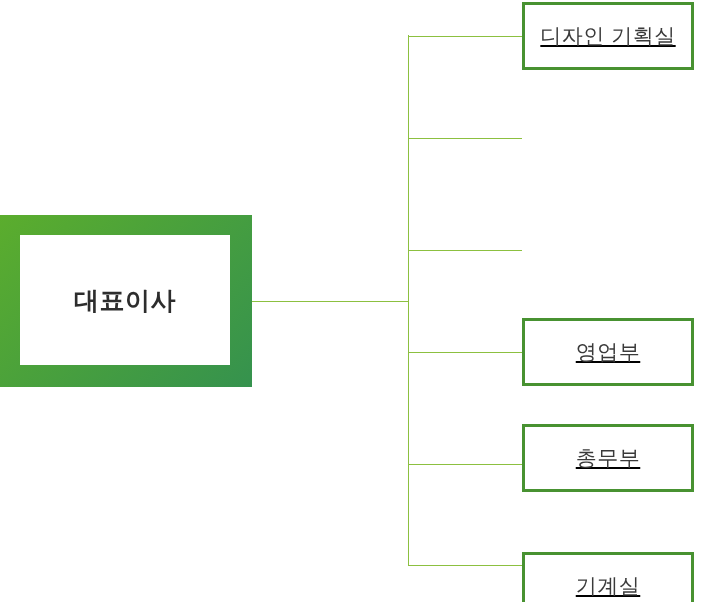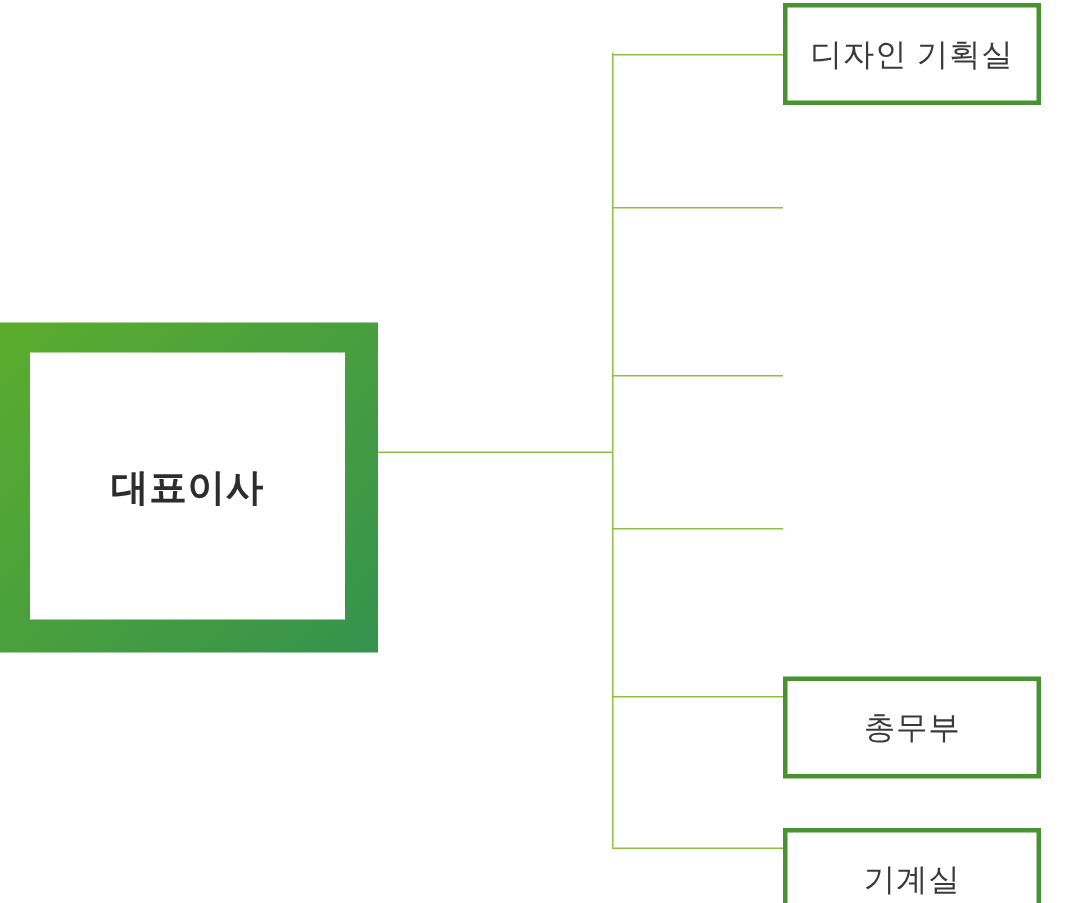--- a/index.html
+++ b/index.html
@@ -20,21 +20,21 @@
     position:relative;
     width:720px;
     height:602px;
     background:var(--background);
     overflow:hidden;
   }
   
   .root-box{
     position:absolute;
     left:0; top:215px;
-    width:252px; height:220px;
+    width:252px; height:172px;
     background:linear-gradient(135deg,var(--root-gradient-start) 0%,var(--root-gradient-end) 100%);
   }
   .root-inner{
     position:absolute;
     left:20px; top:20px; right:22px; bottom:22px;
     background:#fff;
     display:flex;
     align-items:center;
     justify-content:center;
   }
@@ -62,26 +62,27 @@
   .dept-box{
     position:absolute;
     left:522px;
     width:172px; height:68px;
     box-sizing:border-box;
     border:3px solid var(--department-border);
     background:#fff;
     display:flex;
     align-items:center;
     justify-content:center;
+    text-decoration:underline;
   }
   .dept-box.d0{ top:2px; }
   .dept-box.d1{ top:104px; }
   .dept-box.d2{ top:216px; }
   .dept-box.d3{ top:318px; }
-  .dept-box.d4{ top:451px; }
+  .dept-box.d4{ top:424px; }
   .dept-box.d5{ top:531px;margin-top:21px; }
   .dept-label{
     font-size:21px;
     font-weight:500;
     color:var(--department-text);
     letter-spacing:0.5px;
     white-space:nowrap;
   }
 </style>
 </head>
@@ -100,20 +101,23 @@
   <div class="connector conn-branch b0"></div>
   <div class="connector conn-branch b1"></div>
   <div class="connector conn-branch b2"></div>
   <div class="connector conn-branch b3"></div>
   <div class="connector conn-branch b4"></div>
   <div class="connector conn-branch b5"></div>
 
   <div class="dept-box d0">
     <span class="dept-label">디자인 기획실</span>
   </div>
+  <div class="dept-box d3">
+    <span class="dept-label">영업부</span>
+  </div>
   <div class="dept-box d4">
     <span class="dept-label">총무부</span>
   </div>
   <div class="dept-box d5">
     <span class="dept-label">기계실</span>
   </div>
 
 </div>
 
 </body></html>

